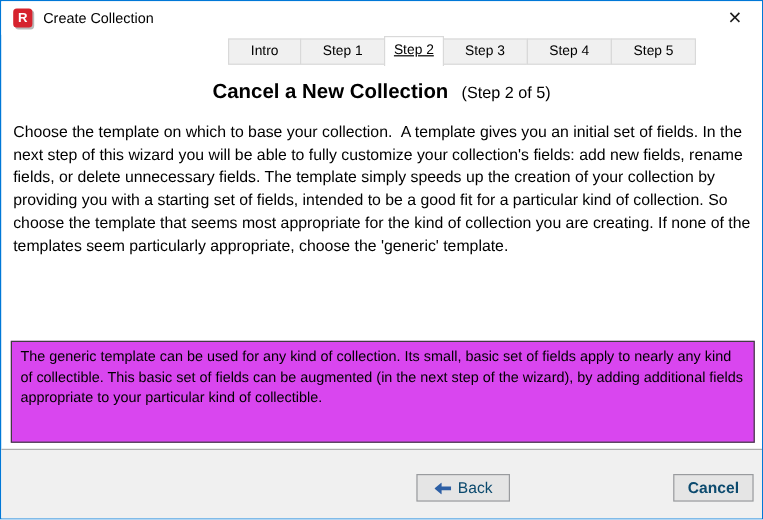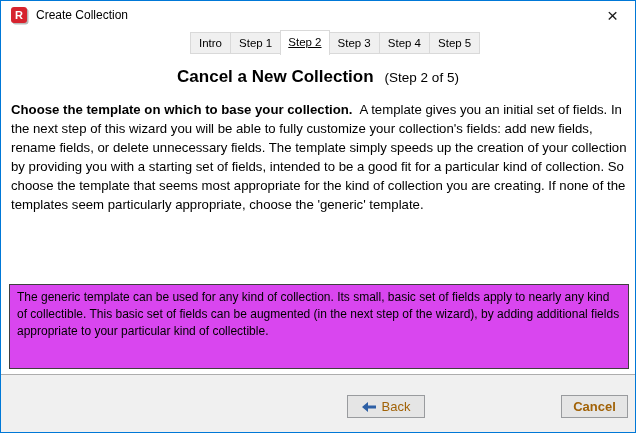--- a/index.html
+++ b/index.html
@@ -37,42 +37,42 @@
     display: flex; align-items: center; justify-content: center;
     font-family: inherit; font-size: 19px; color: #1a1a1a; line-height: 1;
   }
   
   .tab-bar {
     position: absolute; top: 29px; left: 189px;
     display: flex; align-items: flex-start;
   }
   .tab {
     margin-top: 2px; margin-right: -1px;
-    height: 22px; line-height: 20px; padding: 0 8px;
+    height: 22px; line-height: 20px; padding: 0 18px;
     background: #f0f0f0; border: 1px solid #d9d9d9;
     font-size: 11.5px; white-space: nowrap; cursor: default;
   }
   .tab.active {
     margin-top: 0; height: 25px; line-height: 22px; padding: 0 7px;
     background: #fff; border-bottom: none;
     position: relative; z-index: 2; text-decoration: underline;
   }
   
   .heading {
     position: absolute; top: 66px; left: 0; right: 0;
     text-align: center; white-space: nowrap;
   }
   .heading .title { font-size: 17px; font-weight: bold; }
   .heading .step  { font-size: 13.5px; margin-left: 11px; }
   
   .intro {
     position: absolute; top: 99px; left: 10px; width: 618px;
     font-size: 13.2px; line-height: 19px; text-align: left;
   }
-  .intro .lead { font-weight: bold; }
+  .intro .lead { font-weight: normal; }
   .intro .rest { margin-left: 7px; }
   
   .select-label {
     position: absolute; top: 246px; left: 65px;
     height: 22px; line-height: 22px; font-size: 13.5px;
   }
   .dropdown {
     position: absolute; top: 246px; left: 176px; width: 282px; height: 22px;
     border: 1px solid #abacb0;
     background: linear-gradient(#f7f7f7, #e9e9e9);
@@ -91,21 +91,21 @@
   
   .footer {
     position: absolute; left: 0; right: 0; bottom: 0; height: 58px;
     background: var(--footer-bg, #f0f0f0);
     border-top: 1px solid #adadad;
   }
   .btn {
     position: absolute; top: 394px; height: 23px;
     background: #e5e5e5; border: 1px solid #999b9e;
     display: flex; align-items: center; justify-content: center; gap: 6px;
-    font-family: inherit; font-size: 13px; color: #a16207; cursor: default;
+    font-family: inherit; font-size: 13px; color: #0c4a6e; cursor: default;
   }
   .btn-back   { left: 346px; width: 78px; }
   .btn-next   { left: 436px; width: 78px; }
   .btn-cancel { left: 560px; width: 67px; font-weight: bold; }
   .arrow-icon { display: block; }
 </style>
 </head>
 <body>
 
 <div class="window">

